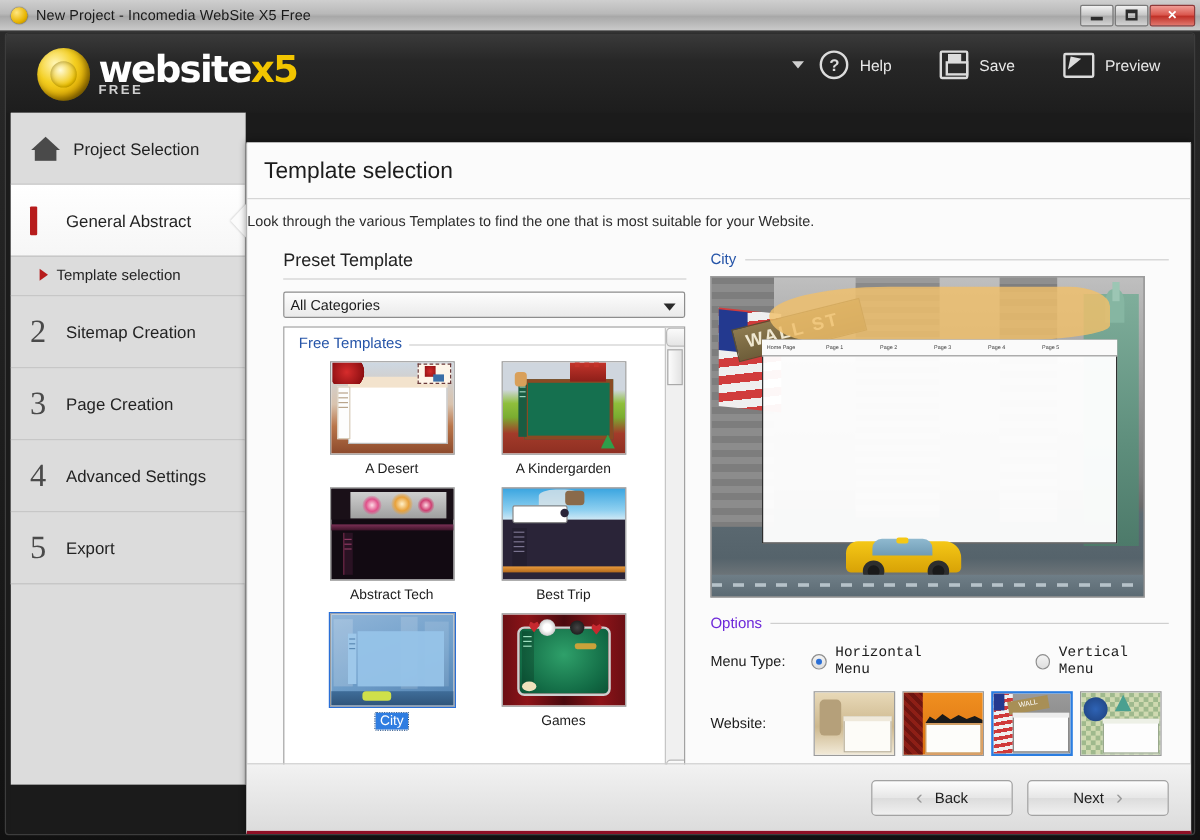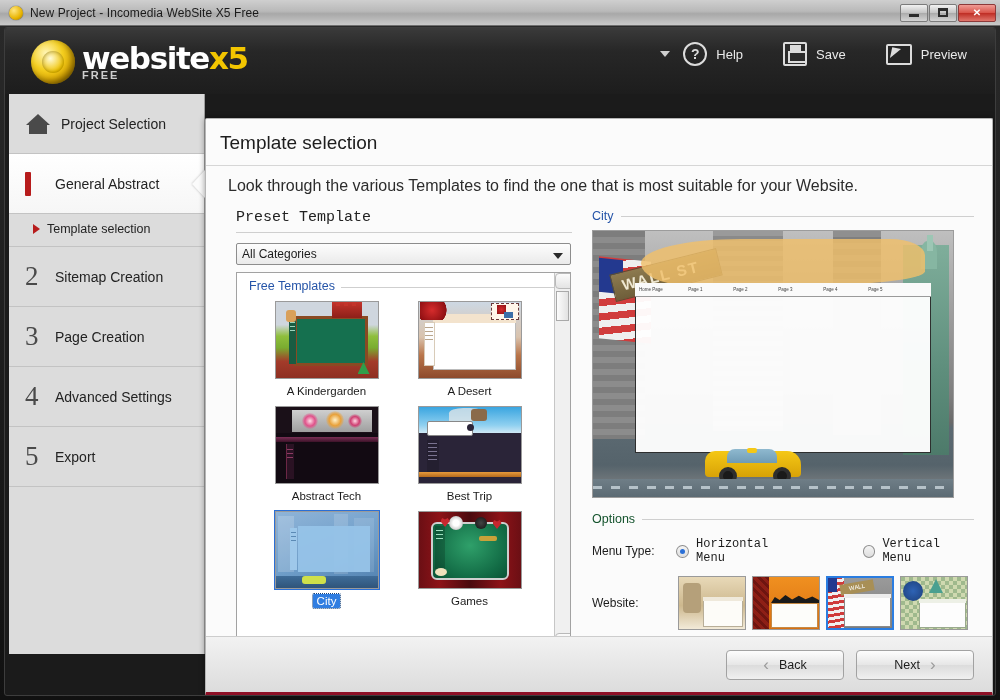--- a/index.html
+++ b/index.html
@@ -100,28 +100,28 @@
 
   .sb-foot{ position:absolute; left:4px; top:626px; width:196px; height:43px;
       background:#1b1b1b; }
 
   
   .panel{ position:absolute; left:200px; top:90px; width:788px; height:578px;
       background:#fbfbfb; border:1px solid #b5b5b5; border-bottom:4px solid #8e1026;
       border-radius:2px 2px 0 0; box-shadow:0 0 6px rgba(0,0,0,.4); }
   .panel-title{ font-size:19px; color:#1d1d1d; padding:13px 0 11px 14px;
       border-bottom:1px solid #d6d6d6; }
-  .panel-sub{ font-size:16px; color:#2c2c2c; padding:11px 0 0 22px; }
+  .panel-sub{ font-size:12px; color:#2c2c2c; padding:11px 0 0 0; }
 
   .body{ position:absolute; left:0; top:78px; width:786px; height:460px;
       display:flex; }
   .col-left{ width:372px; padding:12px 0 0 30px; }
   .col-right{ flex:1; padding:12px 18px 0 14px; }
 
-  .sect-title{ font-size:15px; color:#222; padding-bottom:6px;font-family:Liberation Mono, monospace; }
+  .sect-title{ font-size:15px; color:#222; padding-bottom:6px; }
   .hr-dot{ border-bottom:1px solid #cfcfcf; margin:0 6px 10px 0; }
 
   
   .select{ width:335px; height:22px; border:1px solid #8d8d8d; border-radius:2px;
       background:linear-gradient(#fdfdfd,#eaeaea); display:flex; align-items:center;
       font-size:12px; color:#1b1b1b; padding-left:5px; position:relative; cursor:pointer;}
   .select .arr{ position:absolute; right:7px; top:9px; width:0;height:0;
       border-left:5px solid transparent;border-right:5px solid transparent;border-top:6px solid #2a2a2a;}
 
   
@@ -149,21 +149,21 @@
 
   
   .pv-head{ display:flex; align-items:center; gap:7px; }
   .pv-head .t{ font-size:12.5px; color:#2554a8; }
   .pv-head .ln{ flex:1; height:1px; background:#cfcfcf; }
   .preview{ margin-top:7px; width:362px; height:268px; border:1px solid #9c9c9c;
       position:relative; overflow:hidden; background:#8d8d8d; }
 
   
   .opt-head{ display:flex; align-items:center; gap:7px; margin-top:14px;}
-  .opt-head .t{ font-size:12.5px; color:#14532d; }
+  .opt-head .t{ font-size:12.5px; color:#6d28d9; }
   .opt-head .ln{ flex:1; height:1px; background:#cfcfcf; }
   .opt-row{ display:flex; align-items:center; margin-top:11px; }
   .opt-lab{ width:86px; font-size:12px; color:#1b1b1b; }
   .radio{ display:flex; align-items:center; gap:7px; cursor:pointer;font-family:Liberation Mono, monospace; }
   .rd{ width:13px;height:13px;border-radius:50%;border:1px solid #8e8e8e;
       background:linear-gradient(#f4f4f4,#dedede); position:relative;}
   .rd.on:after{ content:""; position:absolute; left:3px; top:3px; width:5px;height:5px;
       border-radius:50%; background:#2a6fd6; }
   .rd-lab{ font-size:12px; color:#1b1b1b; }
   .gap{ width:62px; }
@@ -290,55 +290,55 @@
             <span class="arr"></span>
           </div>
 
           <div class="listbox">
             <div class="lb-header">
               <span class="t">Free Templates</span>
               <span class="ln"></span>
             </div>
 
             <div class="grid">
+
+              <div class="cell">
+                <div class="thumb">
+                  <div class="fill" style="background:linear-gradient(#cdd8e3 0%,#d9c3ae 46%,#b9754a 70%,#8d4a2c 100%)"></div>
+                  <div class="panelbox" style="left:14px;top:12px;right:5px;bottom:8px;background:#fff"></div>
+                  <div class="bar" style="left:14px;top:12px;right:5px;height:9px;background:#f3e3cd"></div>
+                  <div class="bar" style="left:5px;top:20px;width:11px;bottom:12px;background:#fdfdfd;border:1px solid #d8cbb8"></div>
+                  <div class="bar" style="left:6px;top:25px;width:8px;height:1px;background:#b9a58c"></div>
+                  <div class="bar" style="left:6px;top:29px;width:8px;height:1px;background:#b9a58c"></div>
+                  <div class="bar" style="left:6px;top:33px;width:8px;height:1px;background:#b9a58c"></div>
+                  <div class="bar" style="left:6px;top:37px;width:8px;height:1px;background:#b9a58c"></div>
+                  <div class="bar" style="left:1px;top:0px;width:30px;height:18px;background:radial-gradient(circle at 40% 45%,#d62c2c,#8d0f12 70%,transparent 72%)"></div>
+                  <div class="bar" style="left:72px;top:1px;width:28px;height:17px;border:1px dashed #6a3a3a;background:#fff6ea"></div>
+                  <div class="bar" style="left:78px;top:3px;width:9px;height:9px;background:radial-gradient(circle,#d62c2c,#8d0f12)"></div>
+                  <div class="bar" style="left:85px;top:10px;width:9px;height:6px;background:#3b6fa8"></div>
+                </div>
+                <div class="cap">A Desert</div>
+              </div>
 
               <div class="cell">
                 <div class="thumb">
                   <div class="fill" style="background:linear-gradient(#cfd6de 0%,#cfd6de 30%,#8fbf3c 45%,#7aad30 60%,#a33b2a 78%,#8e2f22 100%)"></div>
                   <div class="panelbox" style="left:18px;top:14px;right:10px;bottom:12px;background:#15704f;border:3px solid #8a4a23"></div>
                   <div class="bar" style="left:13px;top:16px;width:7px;bottom:14px;background:#1a5c42"></div>
                   <div class="bar" style="left:14px;top:20px;width:5px;height:1px;background:#9ed3bd"></div>
                   <div class="bar" style="left:14px;top:24px;width:5px;height:1px;background:#9ed3bd"></div>
                   <div class="bar" style="left:14px;top:28px;width:5px;height:1px;background:#9ed3bd"></div>
                   <div class="bar" style="left:56px;top:0px;width:30px;height:16px;background:linear-gradient(#c3342b,#8d1f19)"></div>
                   <div class="bar" style="left:60px;top:-3px;width:4px;height:7px;background:#c3342b"></div>
                   <div class="bar" style="left:68px;top:-3px;width:4px;height:7px;background:#c3342b"></div>
                   <div class="bar" style="left:76px;top:-3px;width:4px;height:7px;background:#c3342b"></div>
                   <div class="bar" style="left:10px;top:8px;width:10px;height:12px;background:#d9a05a;border-radius:3px"></div>
                   <div class="bar" style="left:82px;top:60px;width:12px;height:12px;background:#2f9e4a;clip-path:polygon(50% 0,100% 100%,0 100%)"></div>
                 </div>
                 <div class="cap">A Kindergarden</div>
-              </div>
-
-              <div class="cell">
-                <div class="thumb">
-                  <div class="fill" style="background:linear-gradient(#cdd8e3 0%,#d9c3ae 46%,#b9754a 70%,#8d4a2c 100%)"></div>
-                  <div class="panelbox" style="left:14px;top:12px;right:5px;bottom:8px;background:#fff"></div>
-                  <div class="bar" style="left:14px;top:12px;right:5px;height:9px;background:#f3e3cd"></div>
-                  <div class="bar" style="left:5px;top:20px;width:11px;bottom:12px;background:#fdfdfd;border:1px solid #d8cbb8"></div>
-                  <div class="bar" style="left:6px;top:25px;width:8px;height:1px;background:#b9a58c"></div>
-                  <div class="bar" style="left:6px;top:29px;width:8px;height:1px;background:#b9a58c"></div>
-                  <div class="bar" style="left:6px;top:33px;width:8px;height:1px;background:#b9a58c"></div>
-                  <div class="bar" style="left:6px;top:37px;width:8px;height:1px;background:#b9a58c"></div>
-                  <div class="bar" style="left:1px;top:0px;width:30px;height:18px;background:radial-gradient(circle at 40% 45%,#d62c2c,#8d0f12 70%,transparent 72%)"></div>
-                  <div class="bar" style="left:72px;top:1px;width:28px;height:17px;border:1px dashed #6a3a3a;background:#fff6ea"></div>
-                  <div class="bar" style="left:78px;top:3px;width:9px;height:9px;background:radial-gradient(circle,#d62c2c,#8d0f12)"></div>
-                  <div class="bar" style="left:85px;top:10px;width:9px;height:6px;background:#3b6fa8"></div>
-                </div>
-                <div class="cap">A Desert</div>
               </div>
 
               <div class="cell">
                 <div class="thumb">
                   <div class="fill" style="background:#120a12"></div>
                   <div class="bar" style="left:0;top:0;right:0;height:26px;background:#1a1018"></div>
                   <div class="panelbox" style="left:16px;top:3px;right:6px;height:22px;background:linear-gradient(#cfcfcf,#9f9f9f);border:none"></div>
                   <div class="bar" style="left:26px;top:6px;width:16px;height:16px;border-radius:50%;background:radial-gradient(circle,#ffdce6 0%,#e0518a 45%,rgba(224,81,138,0) 75%)"></div>
                   <div class="bar" style="left:50px;top:4px;width:18px;height:18px;border-radius:50%;background:radial-gradient(circle,#fff1c9 0%,#e8a13a 45%,rgba(232,161,58,0) 75%)"></div>
                   <div class="bar" style="left:72px;top:7px;width:14px;height:14px;border-radius:50%;background:radial-gradient(circle,#ffd9e4 0%,#cf3f72 45%,rgba(207,63,114,0) 75%)"></div>

